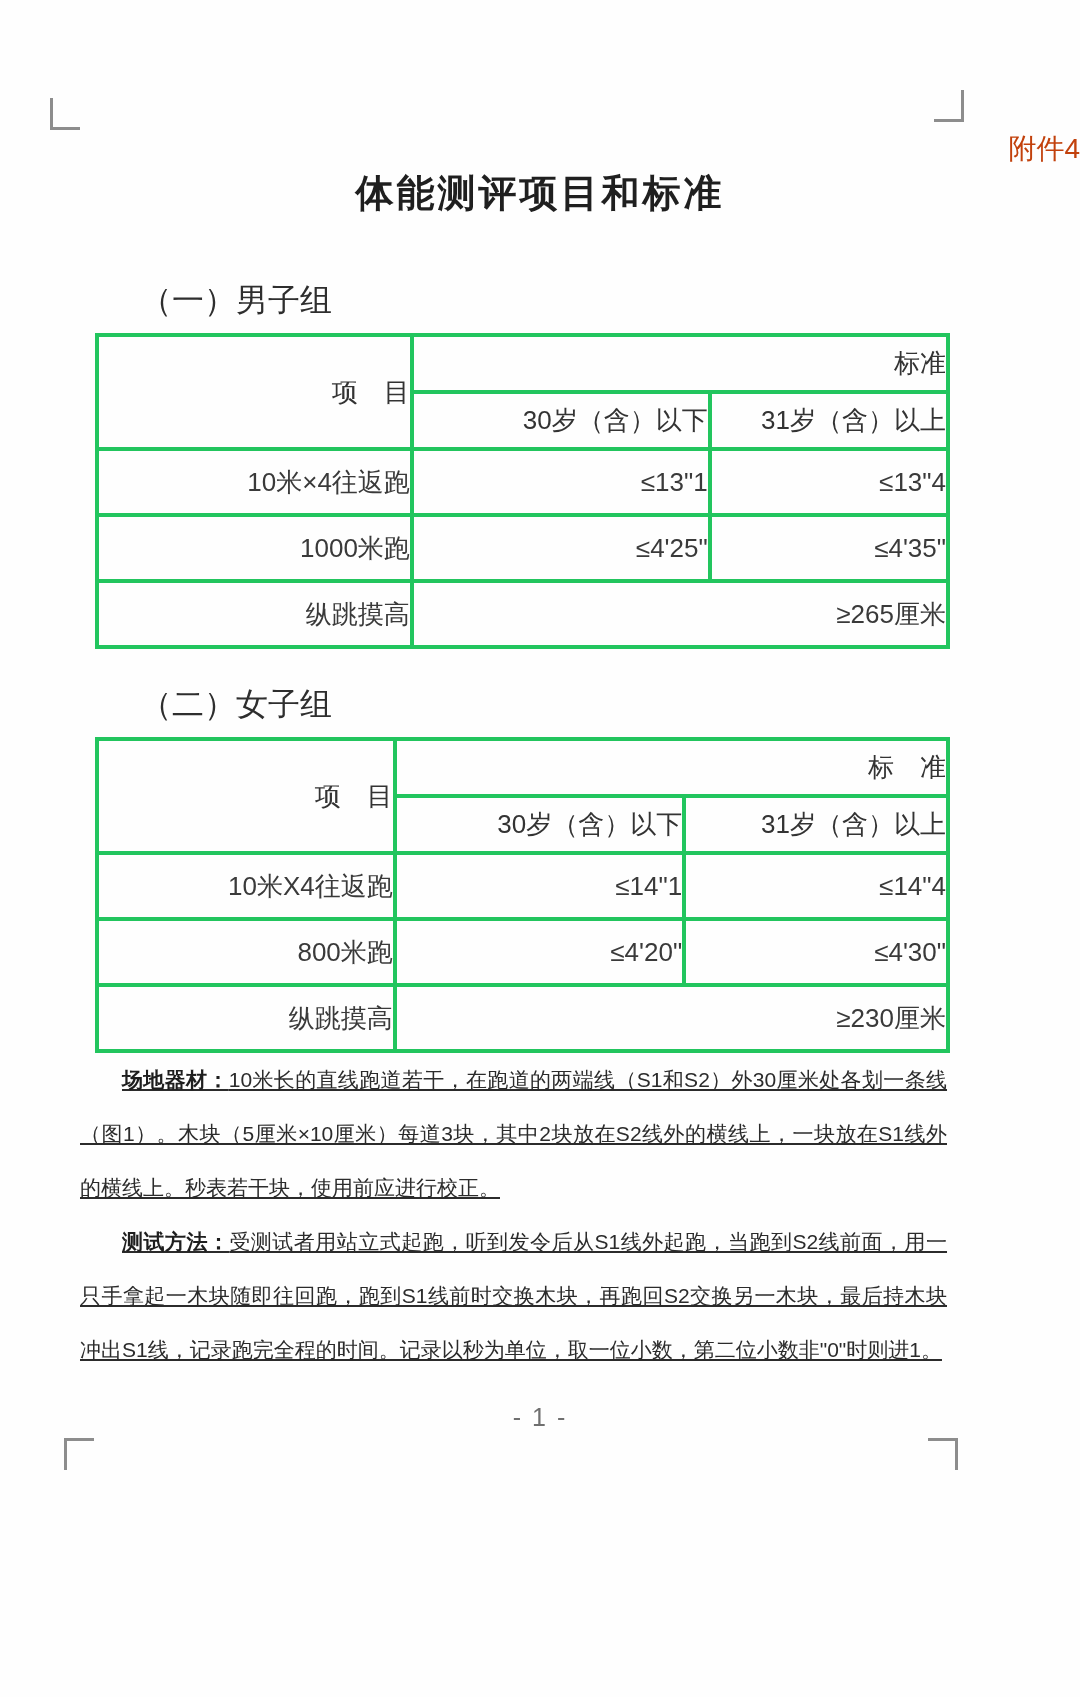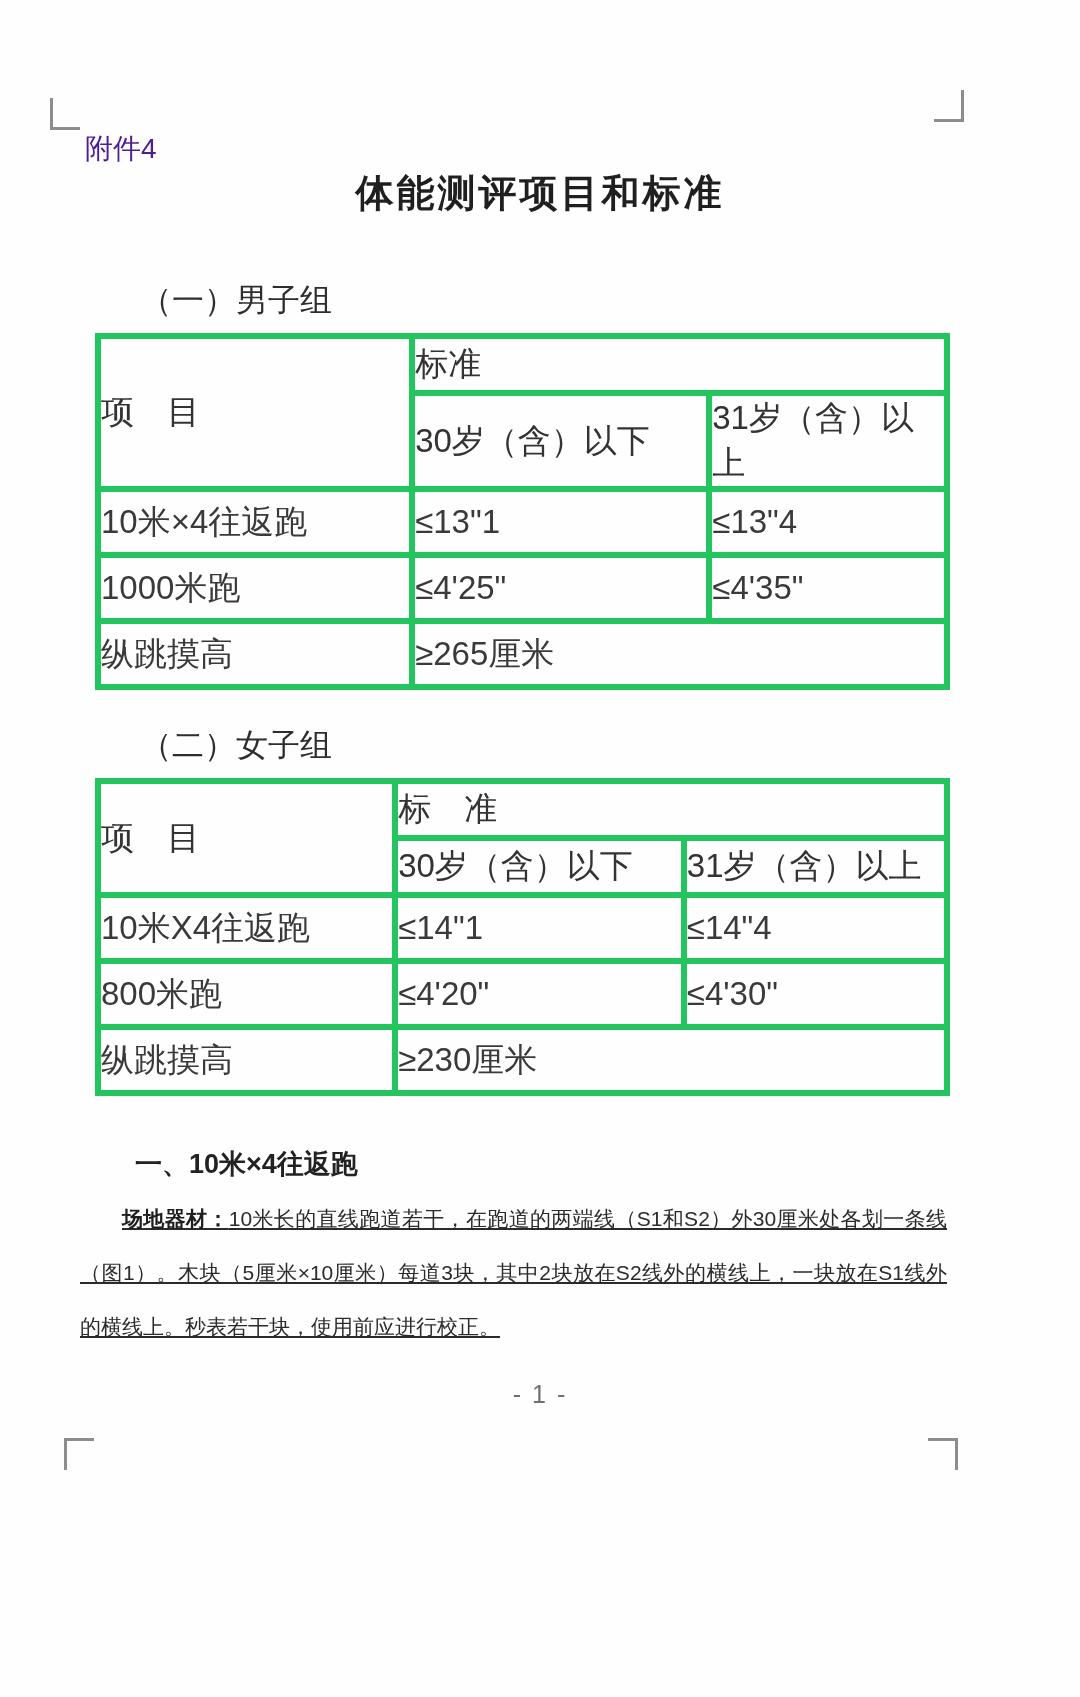--- a/index.html
+++ b/index.html
@@ -13,43 +13,43 @@
     color: #242424;
     overflow: hidden;
   }
   
   .crop-mark { position: absolute; width: 30px; height: 32px; }
   .crop-mark.tl { left: 50px;  top: 98px;    border-left: 3px solid #8d8d8d;  border-bottom: 3px solid #8d8d8d; }
   .crop-mark.tr { left: 934px; top: 90px;    border-right: 3px solid #8d8d8d; border-bottom: 3px solid #8d8d8d; }
   .crop-mark.bl { left: 64px;  top: 1438px;  border-left: 3px solid #8d8d8d;  border-top: 3px solid #8d8d8d; }
   .crop-mark.br { left: 928px; top: 1438px;  border-right: 3px solid #8d8d8d; border-top: 3px solid #8d8d8d; }
 
-  .attachment { margin: 130px 0 0 85px; font-size: 28px; color: #4c1d95; }
+  .attachment { margin: 130px 0 0 85px; font-size: 28px; color: #c2410c; text-align: right; }
   .title {
     text-align: center;
     font-size: 38px;
     font-weight: bold;
     letter-spacing: 3px;
     color: #1f1f1f;
   }
 
   .section-label { margin: 60px 0 10px 140px; font-size: 32px; color: #2e2e2e; }
   .section-label.second { margin-top: 34px; }
 
   table.std {
     border-collapse: collapse;
     margin-left: 95px;
     width: 855px;
     table-layout: fixed;
   }
   table.std td {
-    border: 6px solid #22c55e;
-    text-align: left;
+    border: 4px solid #22c55e;
+    text-align: right;
     vertical-align: middle;
-    font-size: 33px;
+    font-size: 26px;
     color: #3a3a3a;
   }
   table.std tr.hrow td { height: 57px; color: #333; }
   table.std tr.drow td { height: 66px; }
 
   .body-text { margin: 0 133px 0 80px; }
   .body-text h2 {
     margin: 50px 0 10px 55px;
     font-size: 27px;
     font-weight: bold;
@@ -147,19 +147,19 @@
       <td>≤4'30"</td>
     </tr>
     <tr class="drow">
       <td>纵跳摸高</td>
       <td colspan="2">≥230厘米</td>
     </tr>
   </tbody>
     </table>
 
   <div class="body-text">
-    <h2>一、10米×4往返跑</h2>
     <p><b>场地器材：</b><span>10米长的直线跑道若干，在跑道的两端线（S1和S2）外30厘米处各划一条线（图1）。木块（5厘米×10厘米）每道3块，其中2块放在S2线外的横线上，一块放在S1线外的横线上。秒表若干块，使用前应进行校正。</span></p>
+    <p><b>测试方法：</b><span>受测试者用站立式起跑，听到发令后从S1线外起跑，当跑到S2线前面，用一只手拿起一木块随即往回跑，跑到S1线前时交换木块，再跑回S2交换另一木块，最后持木块冲出S1线，记录跑完全程的时间。记录以秒为单位，取一位小数，第二位小数非"0"时则进1。</span></p>
   </div>
 
   <div class="footer">- 1 -</div>
 
 </div>
 
 </body></html>

